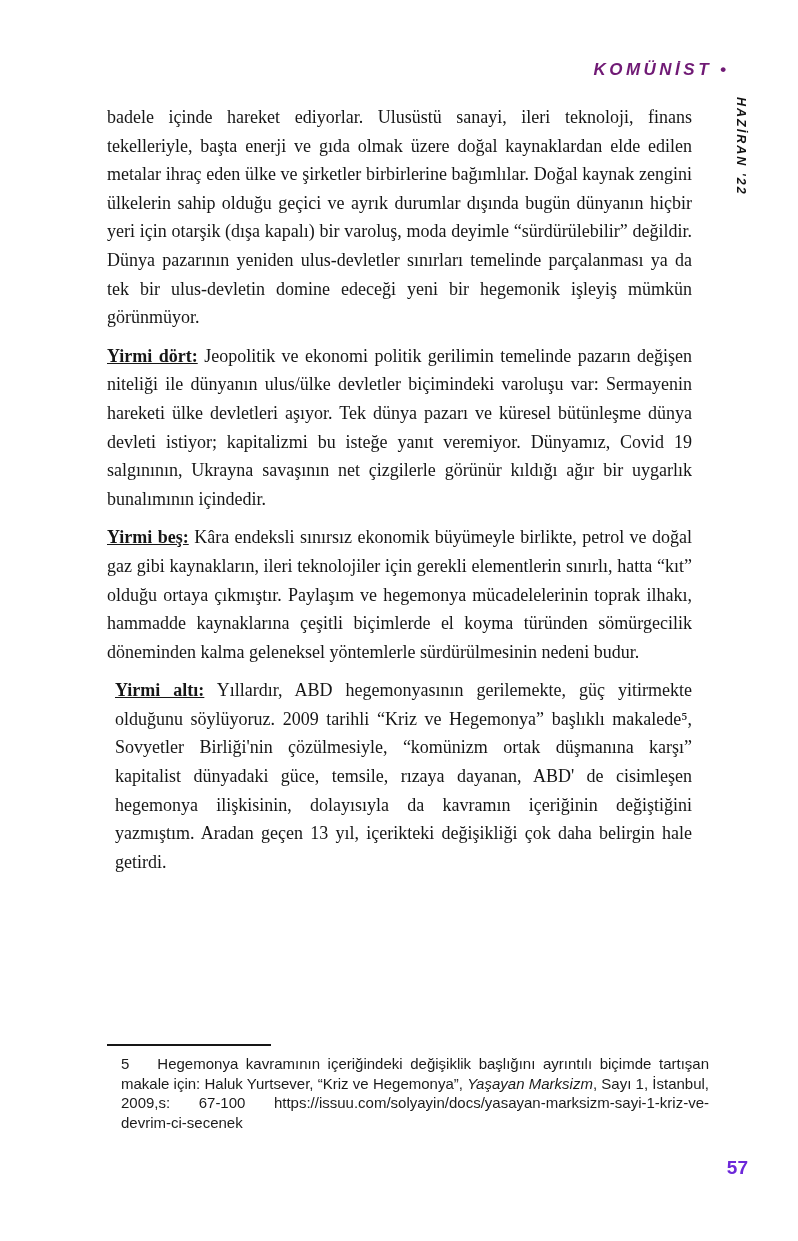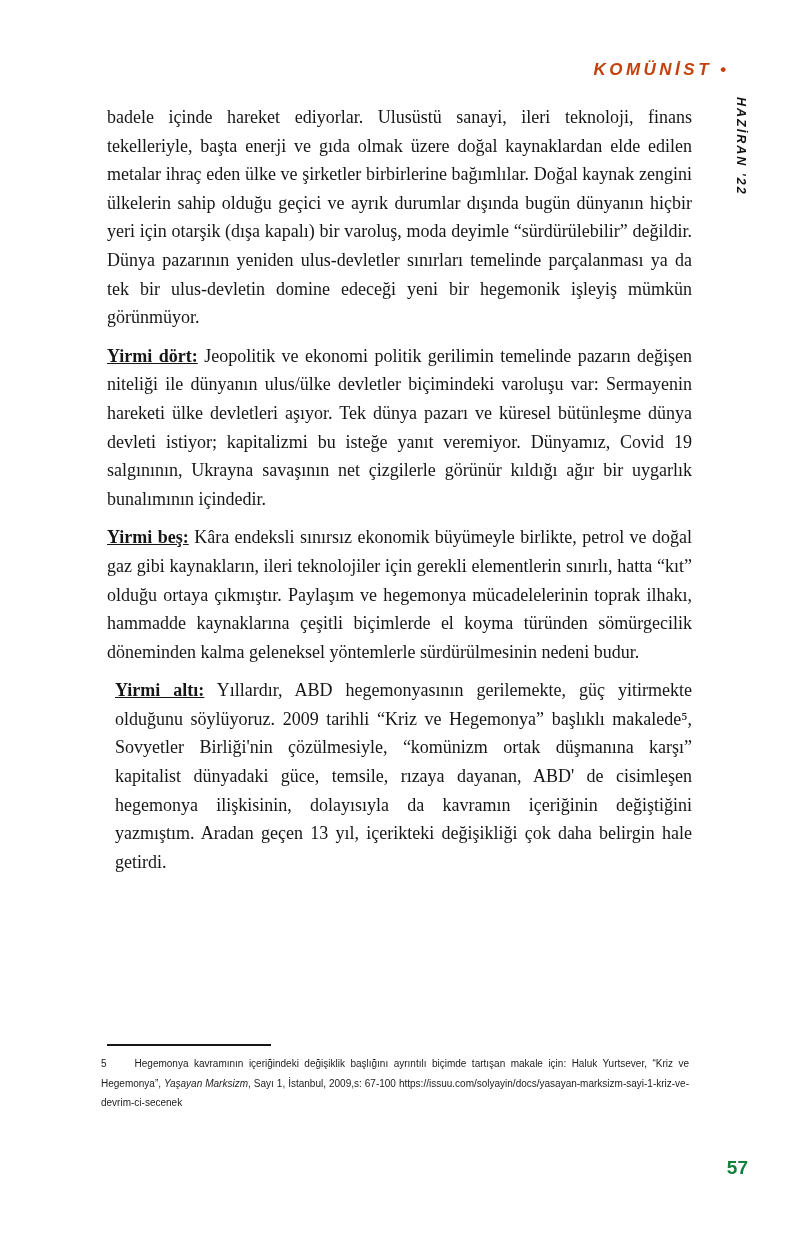--- a/index.html
+++ b/index.html
@@ -16,21 +16,21 @@
   
   .masthead {
     position: absolute;
     top: 60px;
     right: 72px;
     font-family: "Liberation Sans", sans-serif;
     font-style: italic;
     font-weight: bold;
     font-size: 17px;
     letter-spacing: 3.5px;
-    color: #c2410c;
+    color: #701a75;
     white-space: nowrap;
   }
   .masthead .bullet {
     display: inline-block;
     margin-left: 8px;
     letter-spacing: 0;
     font-size: 17px;
   }
   
   .issue {
@@ -63,41 +63,41 @@
   .footnote-rule {
     position: absolute;
     left: 107px;
     top: 1044px;
     width: 164px;
     height: 1.5px;
     background: #161616;
   }
   .footnote {
     position: absolute;
-    left: 101px;
+    left: 121px;
     top: 1054px;
     width: 588px;
     font-family: "Liberation Sans", sans-serif;
-    font-size: 10px;
+    font-size: 15px;
     line-height: 19.5px;
     text-align: justify;
     color: #1b1b1b;
     word-break: break-word;
   }
   .fn-num { padding-right: 28px; }
   .footnote i { font-style: italic; }
   
   .page-number {
     position: absolute;
     top: 1157px;
     right: 50px;
     font-family: "Liberation Sans", sans-serif;
     font-weight: bold;
     font-size: 19px;
-    color: #15803d;
+    color: #6d28d9;
   }
 </style>
 </head>
 <body>
 
 <div class="page">
 
   <div class="masthead">
     <span>KOMÜNİST</span><span class="bullet">•</span>
   </div>

